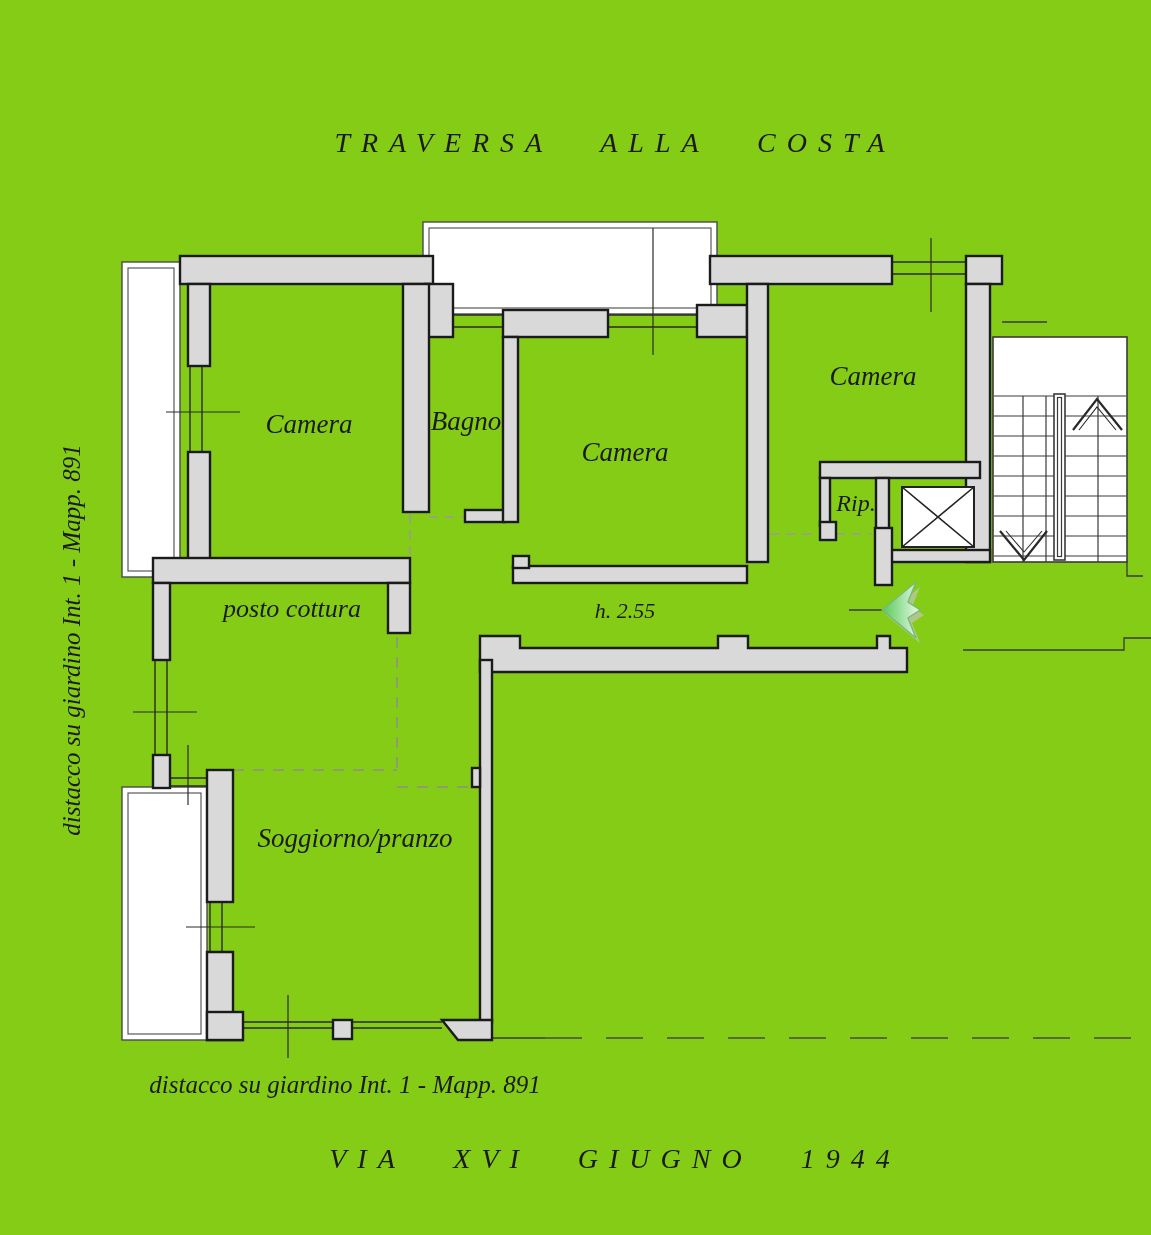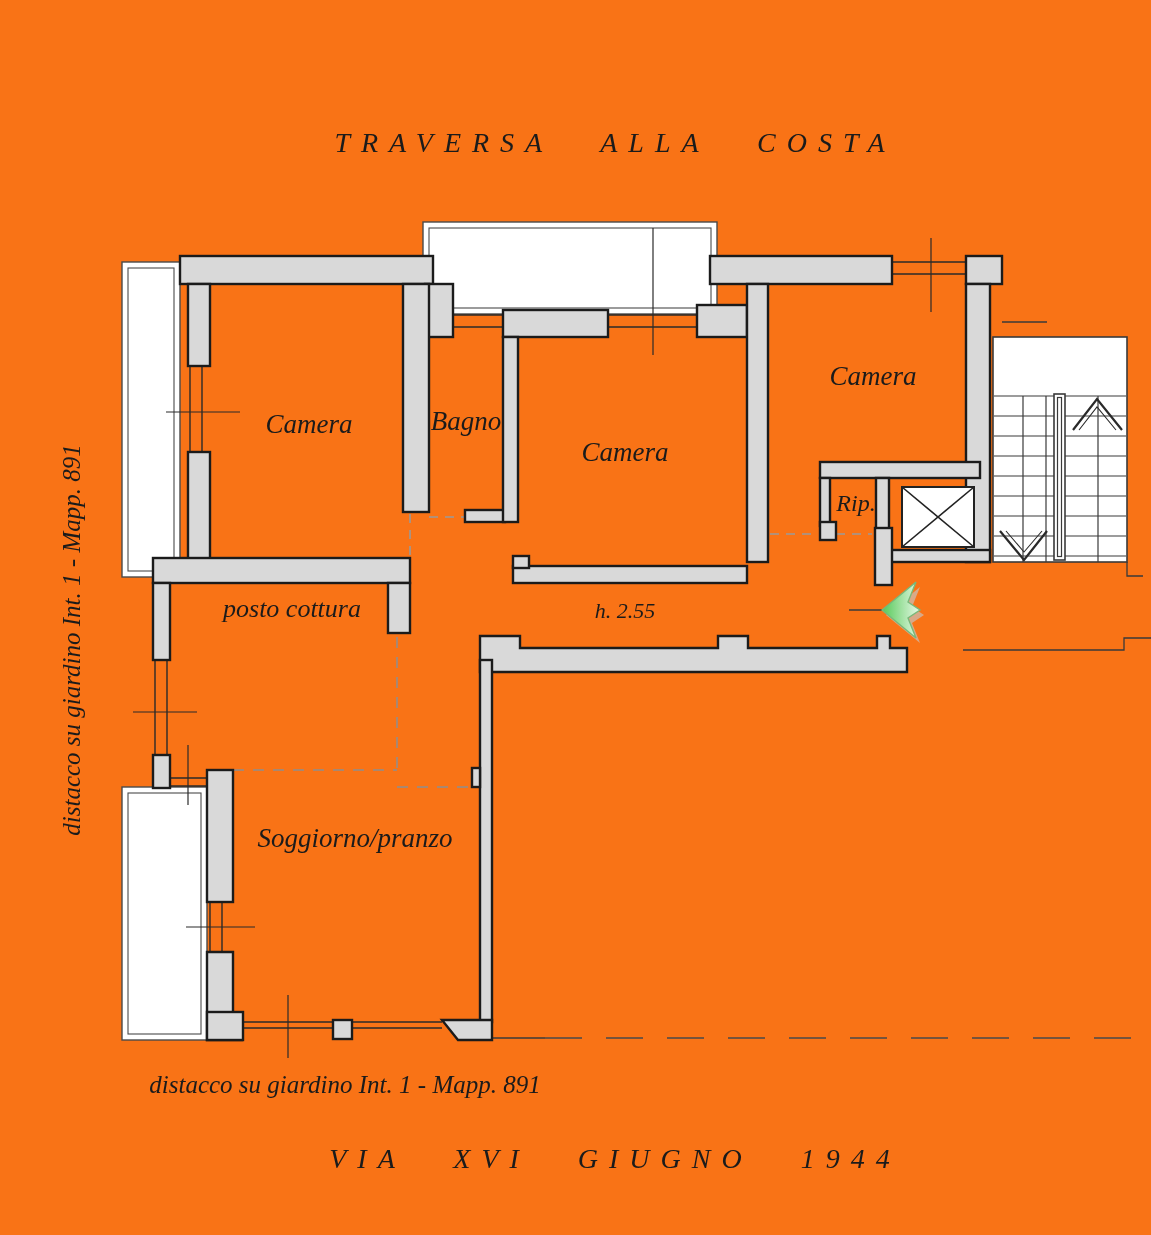--- a/index.html
+++ b/index.html
@@ -2,21 +2,21 @@
 <html style="--wall-fill: #d9d9d9; --line: #1b1b1b; --arrow-green: #55c957;"><head>
 <meta charset="utf-8">
 <style>
   :root{
     --wall-fill:#d9d9d9;
     --line:#1b1b1b;
     --thin:#3a3a3a;
     --arrow-green:#55c957;
   }
   html,body{margin:0;padding:0;background:#ffffff;}
-  .page{width:1151px;height:1235px;position:relative;background:#f97316;overflow:hidden;}
+  .page{width:1151px;height:1235px;position:relative;background:#84cc16;overflow:hidden;}
   svg{display:block;}
   text{fill:#1b1b1b;font-family:"Liberation Serif","DejaVu Serif",serif;font-style:italic;}
   .title{font-size:28px;letter-spacing:11px;word-spacing:30px;}
   .room{font-size:27px;}
   .room-sm{font-size:24px;}
   .pcot{font-size:26px;}
   .hnote{font-size:22px;}
   .caption{font-size:25px;}
   .wall{fill:var(--wall-fill);stroke:var(--line);stroke-width:2.4;stroke-linejoin:miter;}
   .thinln{stroke:var(--thin);stroke-width:1.3;fill:none;}

